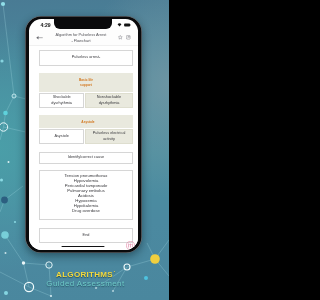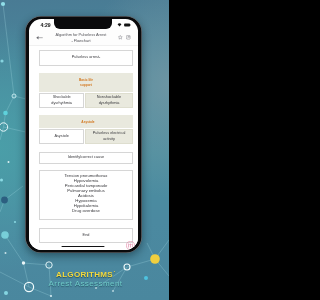--- a/index.html
+++ b/index.html
@@ -116,21 +116,21 @@
       <circle cx="146" cy="278" r="2" fill="#4ec6e4" opacity=".95"></circle>
       <circle cx="96" cy="288" r="1.1" fill="#e8f8fa" opacity=".6"></circle>
       <circle cx="113" cy="291" r="1.1" fill="#e8f8fa" opacity=".6"></circle>
     </g>
   </svg>
 
   <div class="brand">
     <div class="brand-name">
       <span>ALGORITHMS</span><span class="brand-tm">•</span>
     </div>
-    <div class="brand-tag">Arrest Assessment</div>
+    <div class="brand-tag">Guided Assessment</div>
   </div>
 
   <div class="phone">
     <div class="screen">
 
       <div class="notch"></div>
 
       <div class="statusbar">
         <div class="sb-time">4:29</div>
         <div class="sb-right">

